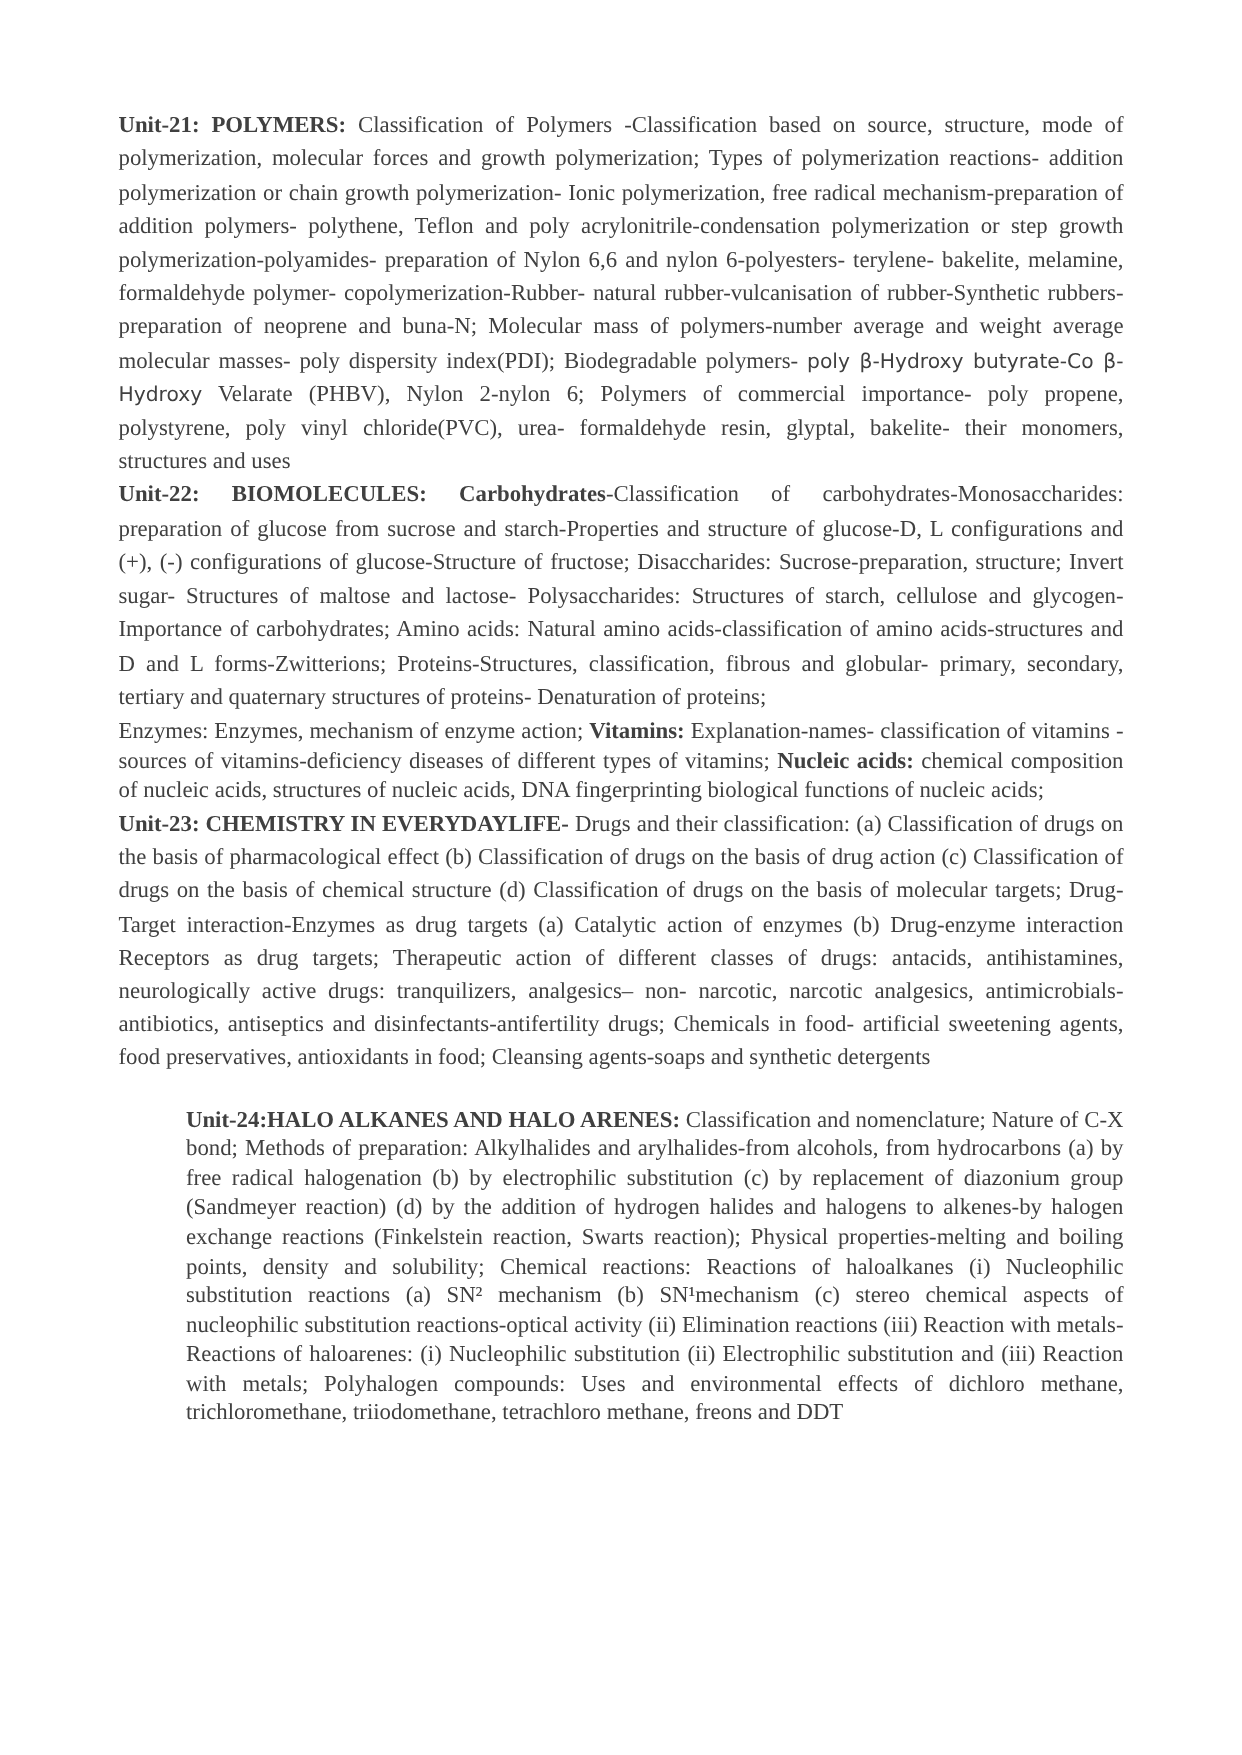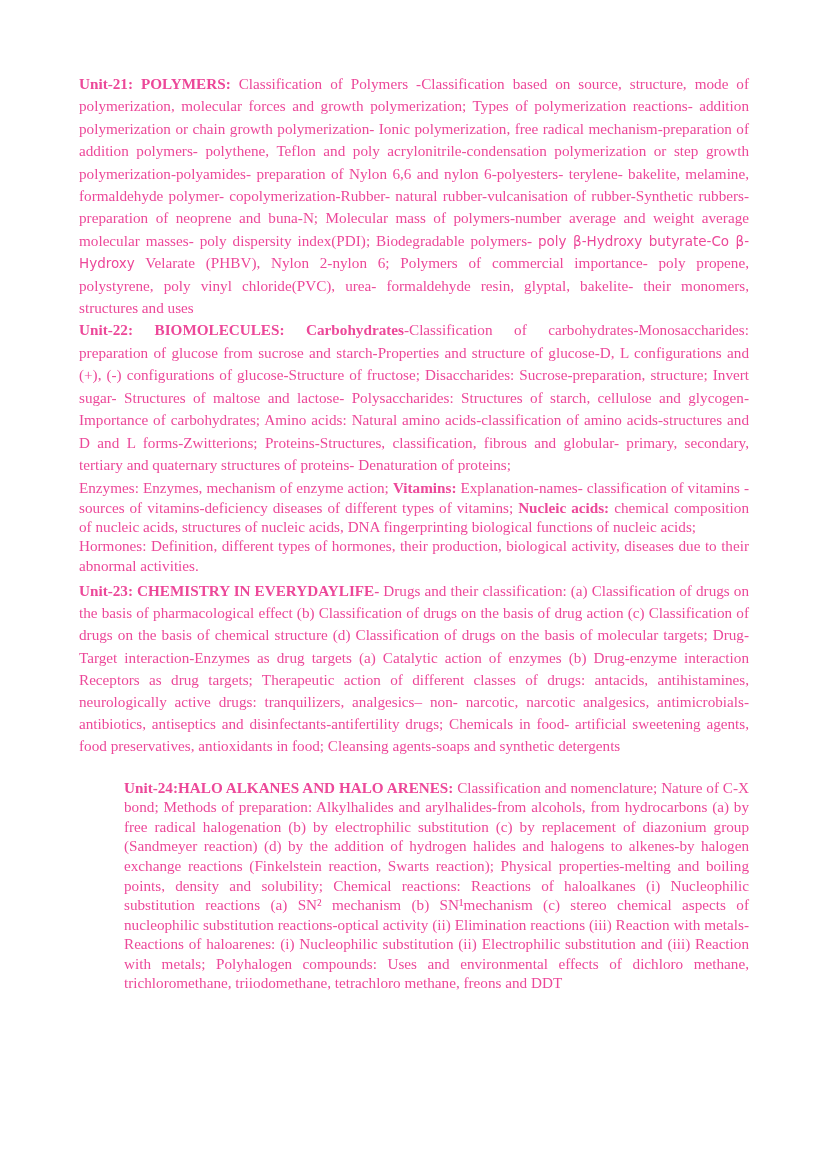--- a/index.html
+++ b/index.html
@@ -1,20 +1,20 @@
 <!DOCTYPE html>
 <html><head>
 <meta charset="utf-8">
 <style>
   html, body { margin: 0; padding: 0; background: #ffffff; }
   body { width: 828px; height: 1170px; position: relative; overflow: hidden; }
   .page {
     position: absolute; left: 79px; top: 73px; width: 670px;
     font-family: "Liberation Serif", "DejaVu Serif", serif;
-    font-size: 15.2px; color: #ec4899; text-align: justify;
+    font-size: 15.2px; color: #404040; text-align: justify;
   }
   .para { margin: 0; }
   .lh-wide { line-height: 22.4px; }
   .lh-tight { line-height: 19.2px; }
   .lh-mid { line-height: 22.2px; }
   .lh-u24 { line-height: 19.6px; }
   b { font-weight: bold; }
   .gap-sm { margin-top: 2px; }
   .gap-big { margin-top: 20px; margin-left: 45px; }
   .sym { font-family: "DejaVu Sans", sans-serif; font-size: 13.5px; }
@@ -23,19 +23,18 @@
 <body>
 
 <div class="page">
 
   <p class="para lh-wide"><b>Unit-21: POLYMERS:</b><span> Classification of Polymers -Classification based on source, structure, mode of polymerization, molecular forces and growth polymerization; Types of polymerization reactions- addition polymerization or chain growth polymerization- Ionic polymerization, free radical mechanism-preparation of addition polymers- polythene, Teflon and poly acrylonitrile-condensation polymerization or step growth polymerization-polyamides- preparation of Nylon 6,6 and nylon 6-polyesters- terylene- bakelite, melamine, formaldehyde polymer- copolymerization-Rubber- natural rubber-vulcanisation of rubber-Synthetic rubbers- preparation of neoprene and buna-N; Molecular mass of polymers-number average and weight average molecular masses- poly dispersity index(PDI); Biodegradable polymers- </span><span class="sym">poly β-Hydroxy butyrate-Co β-Hydroxy</span><span> Velarate (PHBV), Nylon 2-nylon 6; Polymers of commercial importance- poly propene, polystyrene, poly vinyl chloride(PVC), urea- formaldehyde resin, glyptal, bakelite- their monomers, structures and uses</span></p>
 
   <p class="para lh-wide"><b>Unit-22: BIOMOLECULES:</b><b> Carbohydrates</b><span>-Classification of carbohydrates-Monosaccharides: preparation of glucose from sucrose and starch-Properties and structure of glucose-D, L configurations and (+), (-) configurations of glucose-Structure of fructose; Disaccharides: Sucrose-preparation, structure; Invert sugar- Structures of maltose and lactose- Polysaccharides: Structures of starch, cellulose and glycogen- Importance of carbohydrates; Amino acids: Natural amino acids-classification of amino acids-structures and D and L forms-Zwitterions; Proteins-Structures, classification, fibrous and globular- primary, secondary, tertiary and quaternary structures of proteins- Denaturation of proteins;</span></p>
 
   <p class="para lh-tight gap-sm"><span>Enzymes: Enzymes, mechanism of enzyme action; </span><b>Vitamins:</b><span> Explanation-names- classification of vitamins - sources of vitamins-deficiency diseases of different types of vitamins; </span><b>Nucleic acids:</b><span> chemical composition of nucleic acids, structures of nucleic acids, DNA fingerprinting biological functions of nucleic acids;</span></p>
 
-  <p class="para lh-wide" style="line-height:20.5px;">Hormones: Definition, different types of hormones, their production, biological activity, diseases due to their abnormal activities.</p>
 
   <p class="para lh-mid" style="margin-top:3px;"><b>Unit-23: CHEMISTRY IN EVERYDAYLIFE-</b><span> Drugs and their classification: (a) Classification of drugs on the basis of pharmacological effect (b) Classification of drugs on the basis of drug action (c) Classification of drugs on the basis of chemical structure (d) Classification of drugs on the basis of molecular targets; Drug-Target interaction-Enzymes as drug targets (a) Catalytic action of enzymes (b) Drug-enzyme interaction Receptors as drug targets; Therapeutic action of different classes of drugs: antacids, antihistamines, neurologically active drugs: tranquilizers, analgesics– non- narcotic, narcotic analgesics, antimicrobials-antibiotics, antiseptics and disinfectants-antifertility drugs; Chemicals in food- artificial sweetening agents, food preservatives, antioxidants in food; Cleansing agents-soaps and synthetic detergents</span></p>
 
   <p class="para lh-u24 gap-big"><b>Unit-24:HALO ALKANES AND HALO ARENES:</b><span> Classification and nomenclature; Nature of C-X bond; Methods of preparation: Alkylhalides and arylhalides-from alcohols, from hydrocarbons (a) by free radical halogenation (b) by electrophilic substitution (c) by replacement of diazonium group (Sandmeyer reaction) (d) by the addition of hydrogen halides and halogens to alkenes-by halogen exchange reactions (Finkelstein reaction, Swarts reaction); Physical properties-melting and boiling points, density and solubility; Chemical reactions: Reactions of haloalkanes (i) Nucleophilic substitution reactions (a) SN² mechanism (b) SN¹mechanism (c) stereo chemical aspects of nucleophilic substitution reactions-optical activity (ii) Elimination reactions (iii) Reaction with metals-Reactions of haloarenes: (i) Nucleophilic substitution (ii) Electrophilic substitution and (iii) Reaction with metals; Polyhalogen compounds: Uses and environmental effects of dichloro methane, trichloromethane, triiodomethane, tetrachloro methane, freons and DDT</span></p>
 
 </div>
 
 </body></html>

